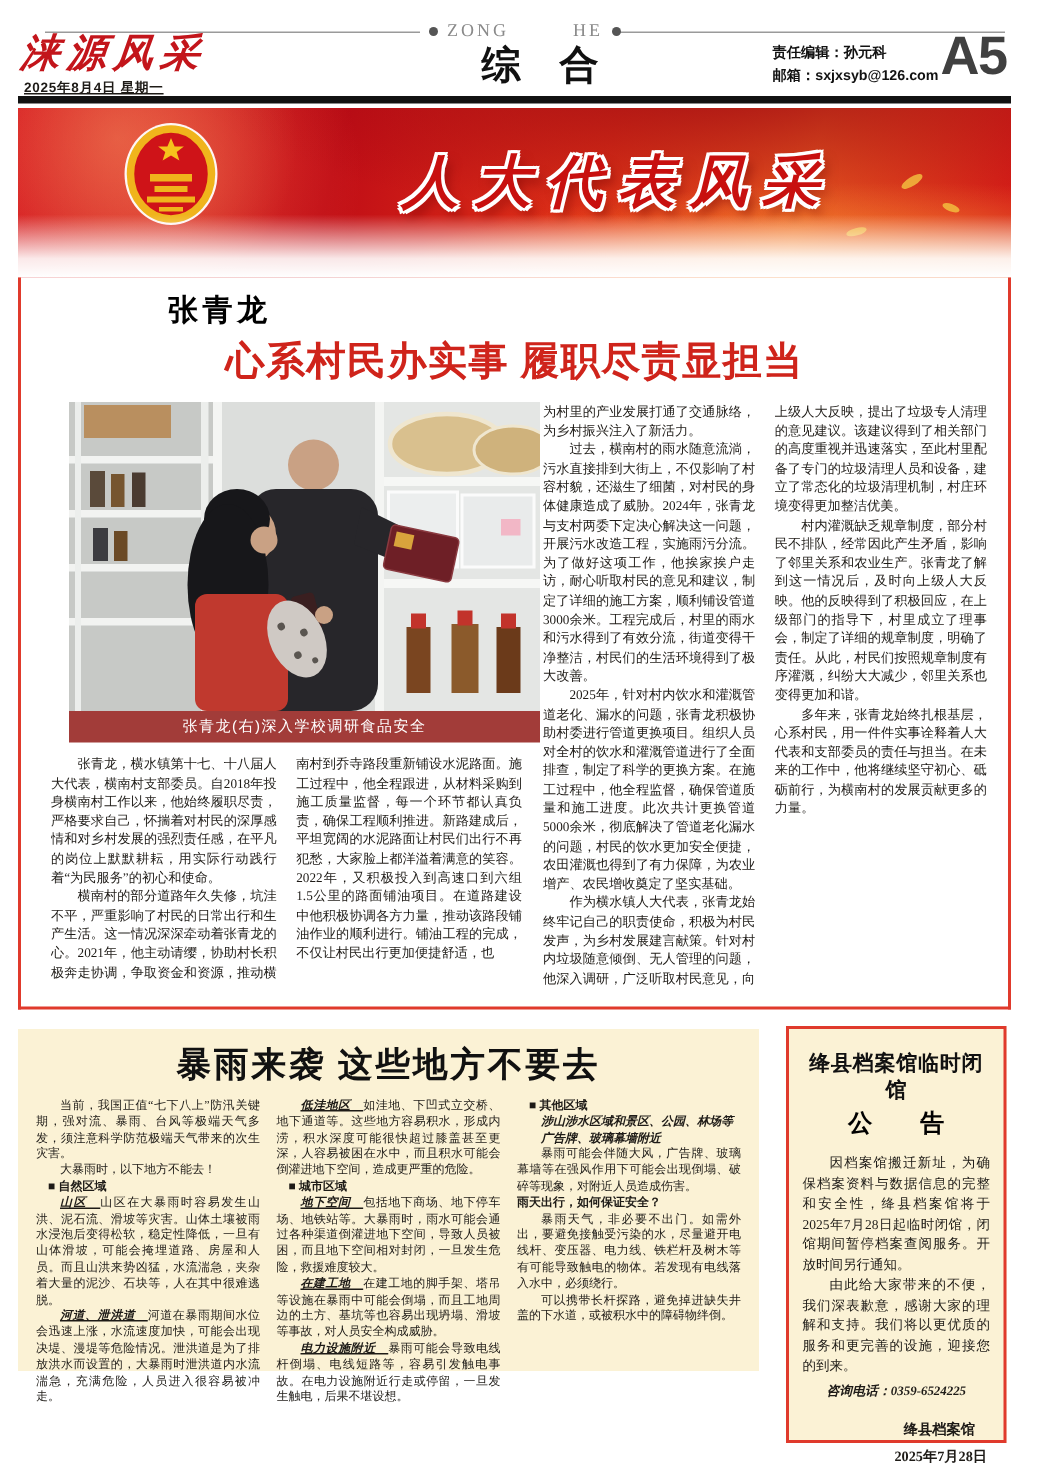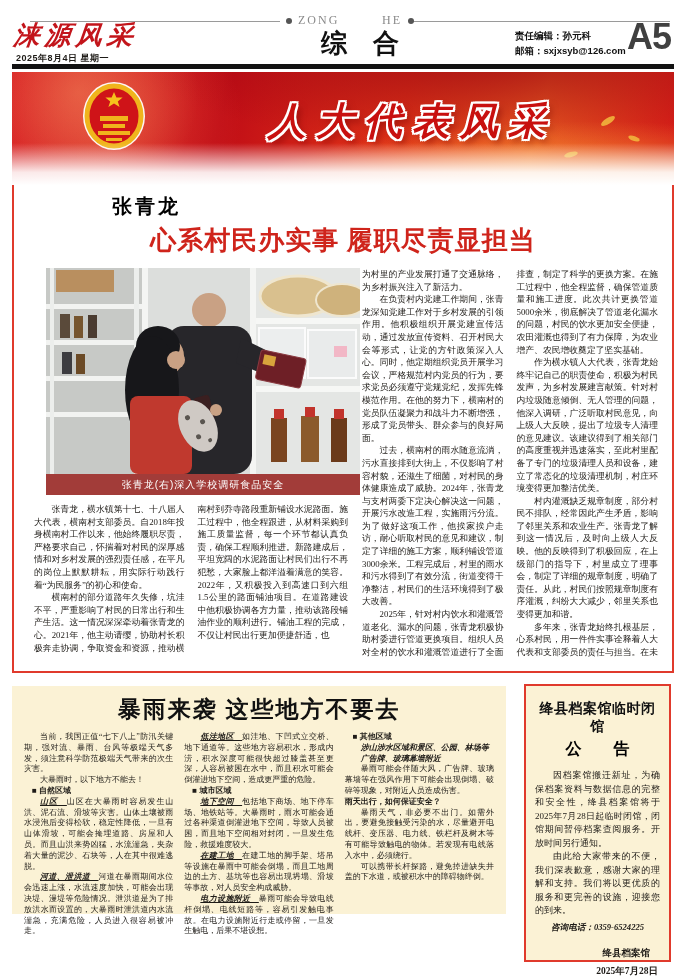--- a/index.html
+++ b/index.html
@@ -7,21 +7,21 @@
     width:700px;height:980px;position:relative;background:#fff;
     font-family:"Liberation Serif","DejaVu Serif",serif;color:#1e1b17;
     overflow:hidden;
   }
   .sans{font-family:"Liberation Sans","DejaVu Sans",sans-serif;}
 
   
   #masthead{position:absolute;left:12px;top:8px;width:662px;height:56px;}
   #paper-name{position:absolute;left:2px;top:10px;font-size:26px;font-weight:bold;font-style:italic;
     color:#c3151b;letter-spacing:5px;transform:skewX(-6deg);}
-  #paper-date{position:absolute;left:4px;top:44px;font-size:9px;font-weight:bold;letter-spacing:.5px;}
+  #paper-date{position:absolute;left:4px;top:44px;font-size:9px;font-weight:bold;letter-spacing:.5px;text-decoration:underline;}
   .mast-rule{position:absolute;top:13px;height:1px;background:#9a9a9a;}
   #rule-left{left:18px;width:250px;}
   #rule-right{left:400px;width:258px;}
   .mast-dot{position:absolute;top:10px;width:6px;height:6px;border-radius:50%;background:#555;}
   #dot-left{left:274px;} #dot-right{left:396px;}
   #pinyin-row{position:absolute;left:286px;top:5px;width:104px;display:flex;justify-content:space-between;
     font-size:12px;color:#8a8a8a;letter-spacing:2px;}
   #section-name{position:absolute;left:283px;top:18px;width:130px;text-align:center;
     font-size:26px;font-weight:bold;color:#111;}
   #editor-box{position:absolute;left:503px;top:20px;font-size:9.5px;font-weight:bold;line-height:15px;color:#111;}
@@ -200,21 +200,20 @@
   <div id="left-cols" class="news-cols">
     <div>
         <p class="tp-p">张青龙，横水镇第十七、十八届人大代表，横南村支部委员。自2018年投身横南村工作以来，他始终履职尽责，严格要求自己，怀揣着对村民的深厚感情和对乡村发展的强烈责任感，在平凡的岗位上默默耕耘，用实际行动践行着“为民服务”的初心和使命。</p>
         <p class="tp-p">横南村的部分道路年久失修，坑洼不平，严重影响了村民的日常出行和生产生活。这一情况深深牵动着张青龙的心。2021年，他主动请缨，协助村长积极奔走协调，争取资金和资源，推动横南村到乔寺路段重新铺设水泥路面。施工过程中，他全程跟进，从材料采购到施工质量监督，每一个环节都认真负责，确保工程顺利推进。新路建成后，平坦宽阔的水泥路面让村民们出行不再犯愁，大家脸上都洋溢着满意的笑容。2022年，又积极投入到高速口到六组1.5公里的路面铺油项目。在道路建设中他积极协调各方力量，推动该路段铺油作业的顺利进行。铺油工程的完成，不仅让村民出行更加便捷舒适，也</p>
       </div>
   </div>
 
   <div id="right-cols" class="news-cols">
     <div>
         <p class="tp-p cont">为村里的产业发展打通了交通脉络，为乡村振兴注入了新活力。</p>
-        <p class="tp-p">在负责村内党建工作期间，张青龙深知党建工作对于乡村发展的引领作用。他积极组织开展党建宣传活动，通过发放宣传资料、召开村民大会等形式，让党的方针政策深入人心。同时，他定期组织党员开展学习会议，严格规范村内党员的行为，要求党员必须遵守党规党纪，发挥先锋模范作用。在他的努力下，横南村的党员队伍凝聚力和战斗力不断增强，形成了党员带头、群众参与的良好局面。</p>
         <p class="tp-p">过去，横南村的雨水随意流淌，污水直接排到大街上，不仅影响了村容村貌，还滋生了细菌，对村民的身体健康造成了威胁。2024年，张青龙与支村两委下定决心解决这一问题，开展污水改造工程，实施雨污分流。为了做好这项工作，他挨家挨户走访，耐心听取村民的意见和建议，制定了详细的施工方案，顺利铺设管道3000余米。工程完成后，村里的雨水和污水得到了有效分流，街道变得干净整洁，村民们的生活环境得到了极大改善。</p>
         <p class="tp-p">2025年，针对村内饮水和灌溉管道老化、漏水的问题，张青龙积极协助村委进行管道更换项目。组织人员对全村的饮水和灌溉管道进行了全面排查，制定了科学的更换方案。在施工过程中，他全程监督，确保管道质量和施工进度。此次共计更换管道5000余米，彻底解决了管道老化漏水的问题，村民的饮水更加安全便捷，农田灌溉也得到了有力保障，为农业增产、农民增收奠定了坚实基础。</p>
         <p class="tp-p">作为横水镇人大代表，张青龙始终牢记自己的职责使命，积极为村民发声，为乡村发展建言献策。针对村内垃圾随意倾倒、无人管理的问题，他深入调研，广泛听取村民意见，向上级人大反映，提出了垃圾专人清理的意见建议。该建议得到了相关部门的高度重视并迅速落实，至此村里配备了专门的垃圾清理人员和设备，建立了常态化的垃圾清理机制，村庄环境变得更加整洁优美。</p>
         <p class="tp-p">村内灌溉缺乏规章制度，部分村民不排队，经常因此产生矛盾，影响了邻里关系和农业生产。张青龙了解到这一情况后，及时向上级人大反映。他的反映得到了积极回应，在上级部门的指导下，村里成立了理事会，制定了详细的规章制度，明确了责任。从此，村民们按照规章制度有序灌溉，纠纷大大减少，邻里关系也变得更加和谐。</p>
         <p class="tp-p">多年来，张青龙始终扎根基层，心系村民，用一件件实事诠释着人大代表和支部委员的责任与担当。在未来的工作中，他将继续坚守初心、砥砺前行，为横南村的发展贡献更多的力量。</p>
       </div>
 
   </div>
 </div>
 

